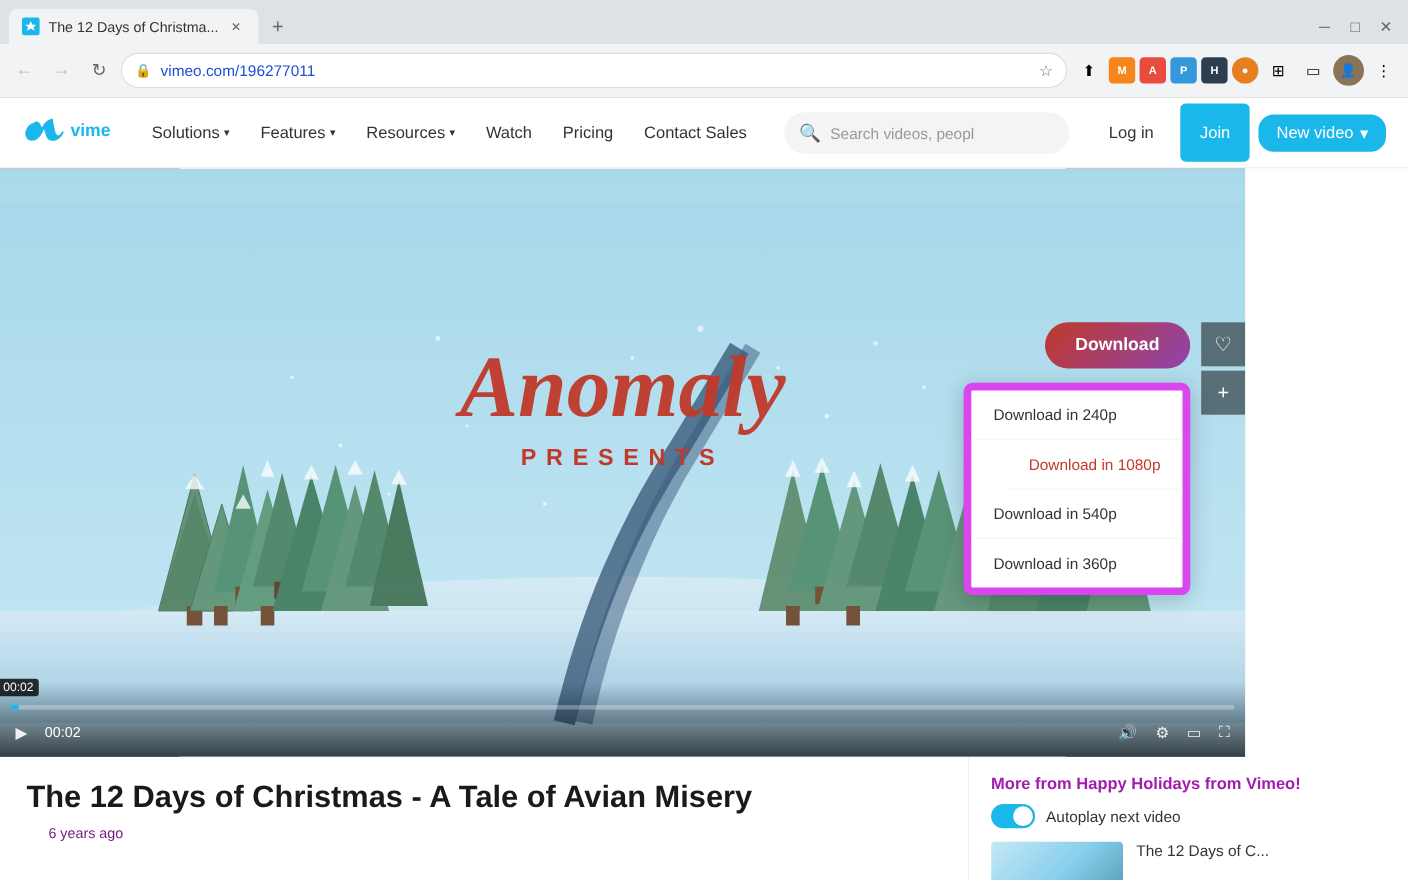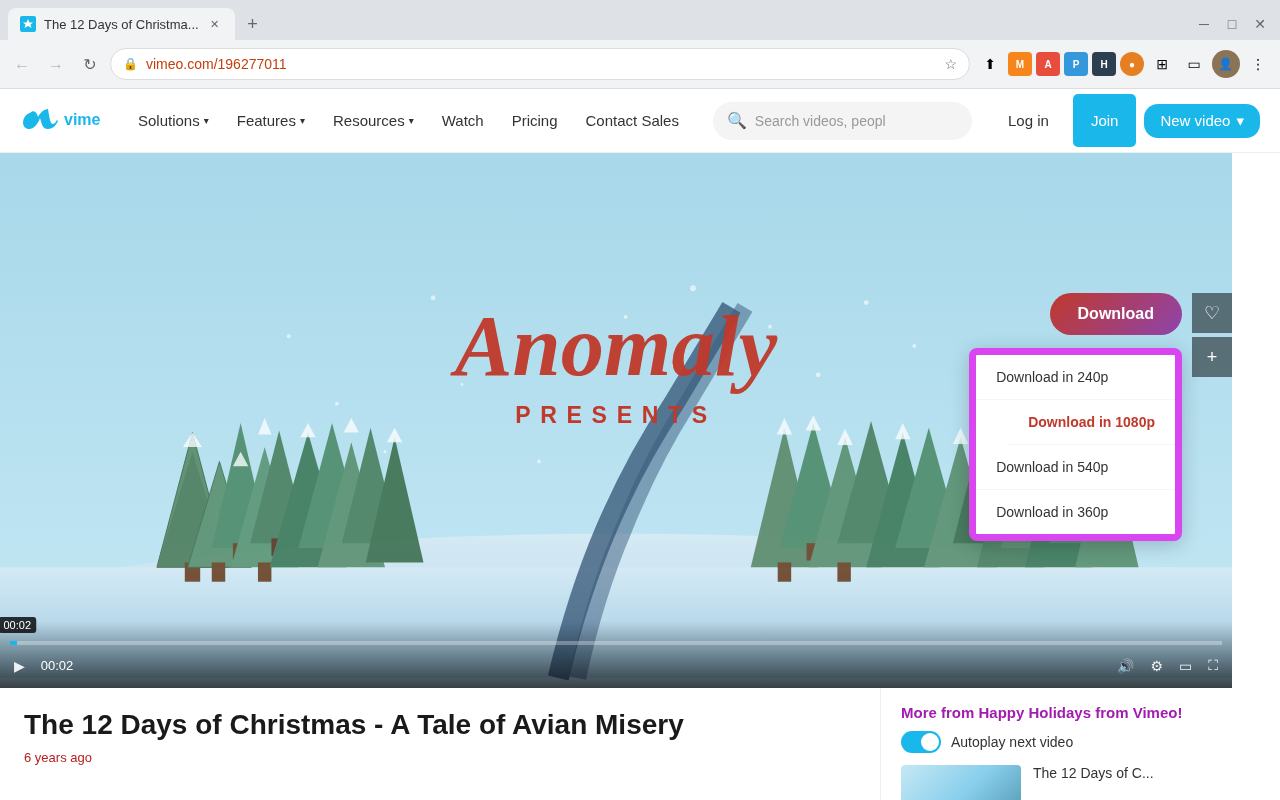--- a/index.html
+++ b/index.html
@@ -16,41 +16,41 @@
     .new-tab-btn { width: 28px; height: 28px; border-radius: 50%; display: flex; align-items: center; justify-content: center; cursor: pointer; color: #666; font-size: 18px; margin-left: 4px; }
     .tab-spacer { flex: 1; }
     .tab-controls { display: flex; gap: 4px; align-items: center; }
     .tab-ctrl-btn { width: 24px; height: 24px; display: flex; align-items: center; justify-content: center; color: #666; font-size: 14px; cursor: pointer; }
 
     .address-bar { display: flex; align-items: center; padding: 6px 8px; gap: 6px; height: 48px; background: #f1f3f4; }
     .nav-btn { width: 28px; height: 28px; border-radius: 50%; display: flex; align-items: center; justify-content: center; cursor: pointer; color: #666; }
     .nav-btn.disabled { opacity: 0.4; cursor: default; }
     .url-bar { flex: 1; display: flex; align-items: center; background: #fff; border: 1px solid #ddd; border-radius: 20px; padding: 0 12px; height: 32px; gap: 8px; }
     .url-lock { color: #666; font-size: 12px; }
-    .url-text { font-size: 14px; color: #c2410c; flex: 1; }
+    .url-text { font-size: 14px; color: #1d4ed8; flex: 1; }
     .url-star { color: #666; font-size: 14px; }
     .toolbar-icons { display: flex; gap: 4px; align-items: center; }
     .toolbar-icon { width: 28px; height: 28px; border-radius: 50%; display: flex; align-items: center; justify-content: center; cursor: pointer; font-size: 14px; }
     .profile-icon { width: 28px; height: 28px; border-radius: 50%; overflow: hidden; cursor: pointer; background: #8b7355; display: flex; align-items: center; justify-content: center; color: #fff; font-size: 12px; }
     .ext-icon { width: 20px; height: 20px; border-radius: 3px; display: flex; align-items: center; justify-content: center; font-size: 11px; font-weight: bold; }
 
     
     .vimeo-nav { display: flex; align-items: center; padding: 0 20px; height: 64px; border-bottom: 1px solid #eee; background: #fff; position: relative; z-index: 10; }
     .vimeo-logo { margin-right: 24px; cursor: pointer; }
     .vimeo-logo svg { width: 80px; height: 28px; }
     .nav-item { padding: 0 14px; font-size: 15px; color: #333; cursor: pointer; display: flex; align-items: center; gap: 4px; height: 64px; }
     .nav-item .chevron { font-size: 10px; }
     .nav-search { flex: 1; margin: 0 20px; }
     .nav-search-inner { display: flex; align-items: center; background: #f4f4f4; border-radius: 20px; padding: 0 14px; height: 38px; gap: 8px; }
     .nav-search-inner input { background: none; border: none; outline: none; font-size: 14px; flex: 1; color: #333; }
     .nav-search-inner input::placeholder { color: #999; }
     .nav-btn-login { padding: 8px 16px; font-size: 15px; cursor: pointer; color: #333; }
     .nav-btn-join { background: #1ab7ea; color: #fff; border: none; border-radius: 5px; padding: 18px 18px; font-size: 15px; cursor: pointer; margin: 0 8px; }
     .nav-btn-newvideo { background: #1ab7ea; color: #fff; border: none; border-radius: 14px; padding: 8px 16px; font-size: 15px; cursor: pointer; display: flex; align-items: center; gap: 6px; }
-    .video-area { position: relative; width: 1232px; height: 535px; overflow: hidden; }
+    .video-area { position: relative; width: 1132px; height: 535px; overflow: hidden; }
 
     
     .scene { width: 100%; height: 100%; position: relative; overflow: hidden; }
     .sky { position: absolute; top: 0; left: 0; right: 0; height: 60%; background: linear-gradient(180deg, #a8d8ea 0%, #c5e8f5 50%, #d0edf7 100%); }
 
     .black-bar-left { position: absolute; left: 0; top: 0; bottom: 0; width: 163px; background: #000; }
     .black-bar-right { position: absolute; right: 0; top: 0; bottom: 0; width: 163px; background: #000; }
 
     
     .video-controls { position: absolute; bottom: 0; left: 0; right: 0; background: linear-gradient(transparent, rgba(0,0,0,0.7)); padding: 20px 10px 10px; }
@@ -67,27 +67,27 @@
     .side-btn { width: 40px; height: 40px; background: rgba(0,0,0,0.5); border: none; color: #fff; cursor: pointer; display: flex; align-items: center; justify-content: center; font-size: 18px; }
     .heart-btn { background: rgba(0,0,0,0.5); border-radius: 0; }
 
     
     .download-btn { position: absolute; right: 50px; top: 140px; background: linear-gradient(135deg, #c0392b, #8e44ad); color: #fff; border: none; border-radius: 25px; padding: 12px 28px; font-size: 16px; font-weight: 600; cursor: pointer; }
 
     
     .download-dropdown { position: absolute; right: 50px; top: 195px; background: #fff; border-radius: 8px; box-shadow: 0 4px 20px rgba(0,0,0,0.2); min-width: 200px; overflow: hidden; border: 7px solid #d946ef; }
     .download-option { padding: 14px 20px; font-size: 14px; color: #333; cursor: pointer; border-bottom: 1px solid #f5f5f5; }
     .download-option:last-child { border-bottom: none; }
-    .download-option.highlight { color: #c0392b; font-weight: 700; margin-left: 32px; }
+    .download-option.highlight { color: #c0392b; font-weight: 400; margin-left: 32px; }
 
     
     .below-video { display: flex; background: #fff; min-height: 120px; }
     .video-info { flex: 1; padding: 20px 24px; }
     .video-title { font-size: 28px; font-weight: 700; color: #1a1a1a; line-height: 1.2; margin-bottom: 8px; }
-    .video-meta { font-size: 13px; color: #b91c1c; }
+    .video-meta { font-size: 13px; color: #701a75; margin-left: 20px; }
 
     .sidebar-panel { width: 400px; padding: 16px 20px; border-left: 1px solid #eee; }
     .sidebar-header { font-size: 15px; font-weight: 600; color: #a21caf; margin-bottom: 10px; }
     .autoplay-row { display: flex; align-items: center; gap: 10px; margin-bottom: 12px; }
     .toggle { width: 40px; height: 22px; background: #1ab7ea; border-radius: 11px; position: relative; cursor: pointer; }
     .toggle-knob { width: 18px; height: 18px; background: #fff; border-radius: 50%; position: absolute; right: 2px; top: 2px; }
     .autoplay-label { font-size: 14px; color: #333; }
     .next-video-preview { display: flex; gap: 12px; align-items: flex-start; }
     .next-thumb { width: 120px; height: 68px; background: linear-gradient(135deg, #87ceeb, #4a8fa8); border-radius: 4px; overflow: hidden; flex-shrink: 0; }
     .next-thumb-inner { width: 100%; height: 100%; background: linear-gradient(135deg, #c5e8f5 0%, #87ceeb 50%, #4a8fa8 100%); }

